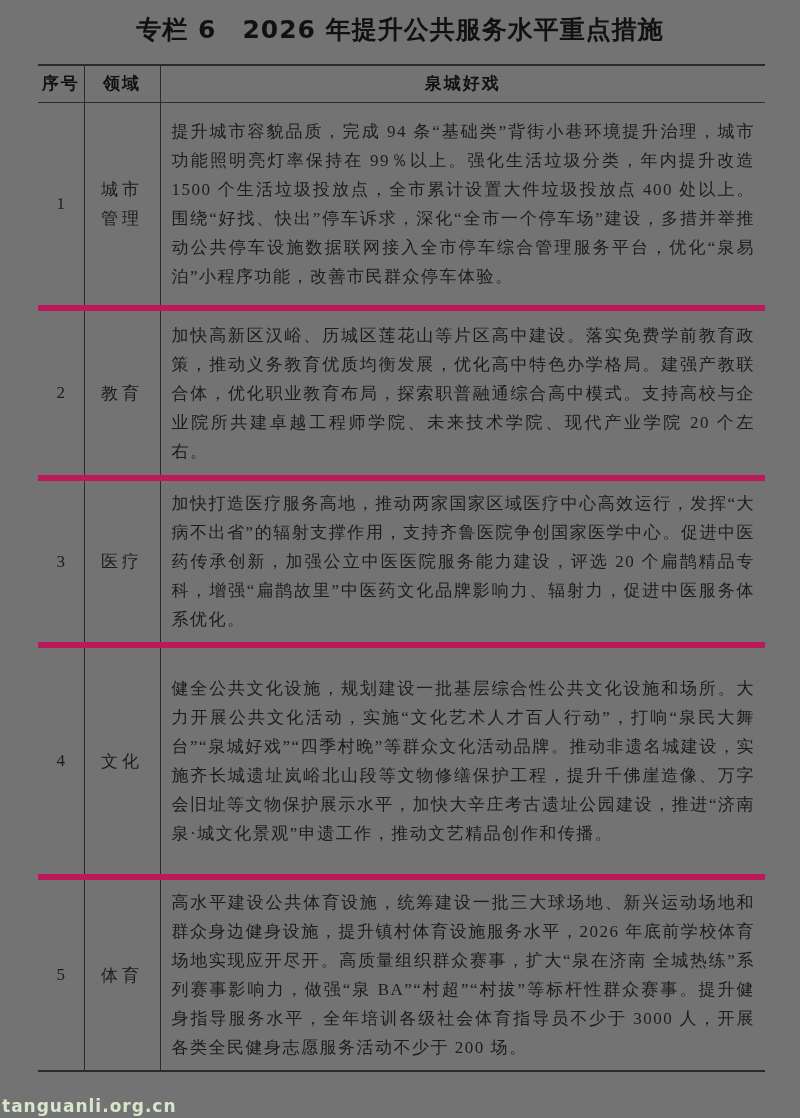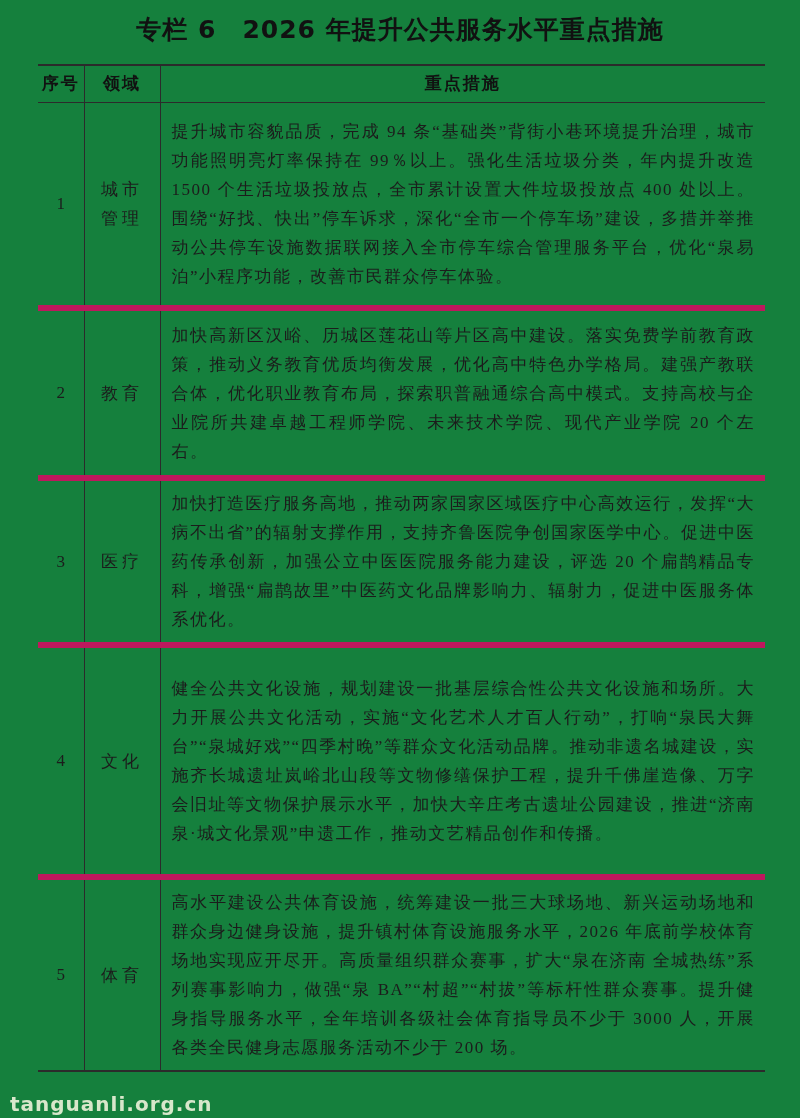--- a/index.html
+++ b/index.html
@@ -1,20 +1,20 @@
 <!DOCTYPE html>
 <html><head>
 <meta charset="utf-8">
 <style>
   html, body { margin: 0; padding: 0; background: #ffffff; }
   .page {
     position: relative;
     width: 800px;
     height: 1118px;
-    background: #15803d;
+    background: #737373;
     overflow: hidden;
     font-family: "Liberation Serif", "DejaVu Serif", serif;
     color: #1c1c1c;
   }
   .doc-title {
     margin: 14px auto 0 auto;
     width: 800px;
     text-align: center;
     font-family: "DejaVu Sans", "Liberation Sans", sans-serif;
     font-weight: bold;
@@ -80,25 +80,25 @@
   td.cell-measures {
     font-size: 17px;
     line-height: 29px;
     letter-spacing: 1.5px;
     text-align: justify;
     text-justify: inter-ideograph;
     padding: 8px 10px 8px 11px;
   }
   .watermark {
     position: absolute;
-    left: 10px;
+    left: 2px;
     bottom: 2px;
     font-family: "DejaVu Sans", "Liberation Sans", sans-serif;
     font-weight: bold;
-    font-size: 20px;
+    font-size: 17px;
     letter-spacing: 1px;
     color: #d8e7cb;
   }
 </style>
 </head>
 <body>
 
 <div class="page">
 
   <div class="doc-title">专栏 6　2026 年提升公共服务水平重点措施</div>
@@ -106,21 +106,21 @@
   <table class="measures-table">
     <colgroup>
       <col class="c-no">
       <col class="c-field">
       <col class="c-meas">
     </colgroup>
     <thead>
       <tr>
         <th>序号</th>
         <th>领域</th>
-        <th>重点措施</th>
+        <th>泉城好戏</th>
       </tr>
     </thead>
     <tbody id="table-body">
         <tr>
           <td class="cell-no">1</td>
           <td class="cell-field">城市管理</td>
           <td class="cell-measures">提升城市容貌品质，完成 94 条“基础类”背街小巷环境提升治理，城市功能照明亮灯率保持在 99％以上。强化生活垃圾分类，年内提升改造 1500 个生活垃圾投放点，全市累计设置大件垃圾投放点 400 处以上。围绕“好找、快出”停车诉求，深化“全市一个停车场”建设，多措并举推动公共停车设施数据联网接入全市停车综合管理服务平台，优化“泉易泊”小程序功能，改善市民群众停车体验。</td>
         </tr>
         <tr>
           <td class="cell-no">2</td>

